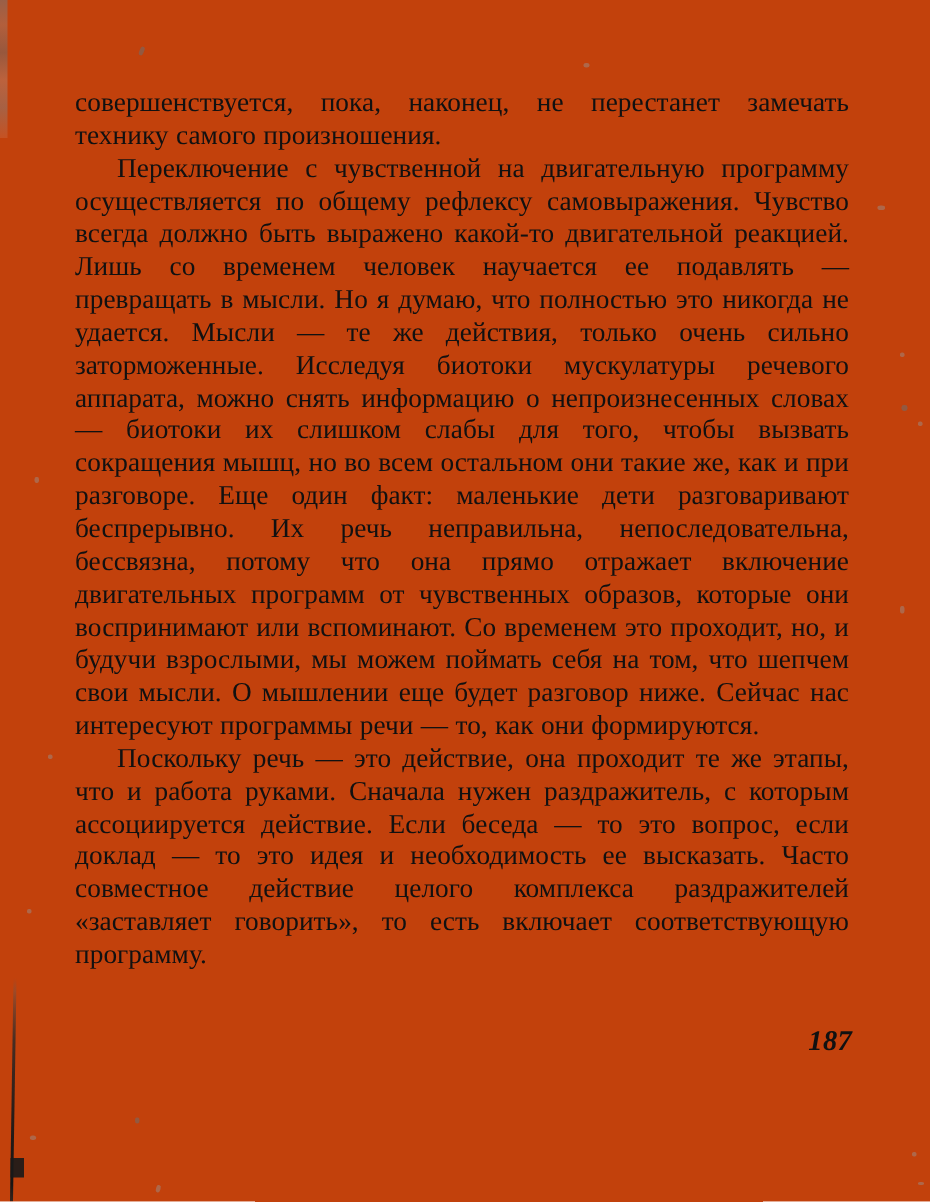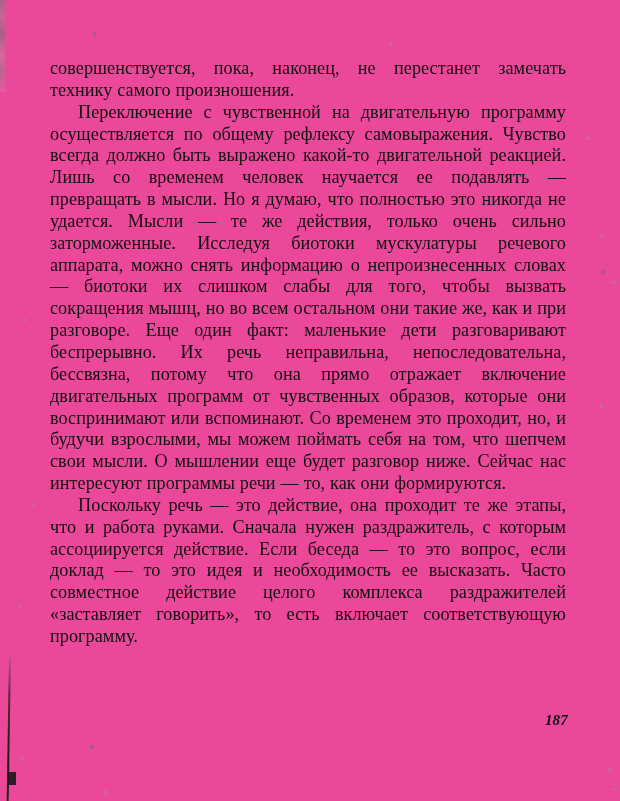--- a/index.html
+++ b/index.html
@@ -5,21 +5,21 @@
   html, body {
     margin: 0;
     padding: 0;
     background: #ffffff;
   }
 
   #page {
     position: relative;
     width: 620px;
     height: 801px;
-    background: #ec4899;
+    background: #c2410c;
     overflow: hidden;
     font-family: "Liberation Serif", "DejaVu Serif", serif;
   }
 
   
   .artifact { position: absolute; pointer-events: none; }
 
   #edge-strip {
     left: 0px;
     top: 0px;
@@ -84,24 +84,24 @@
     letter-spacing: 0.05px;
     word-spacing: 0.3px;
     -webkit-font-smoothing: none;
   }
 
   p.para.no-indent { text-indent: 0; }
 
   #page-number {
     position: absolute;
     right: 52px;
-    top: 712px;
+    top: 684px;
     font-style: italic;
     font-weight: bold;
-    font-size: 15px;
+    font-size: 19px;
     color: #111111;
     letter-spacing: 0.2px;
   }
 </style>
 </head>
 <body>
 
 <div id="page">
 
   <div class="artifact" id="edge-strip"></div>

